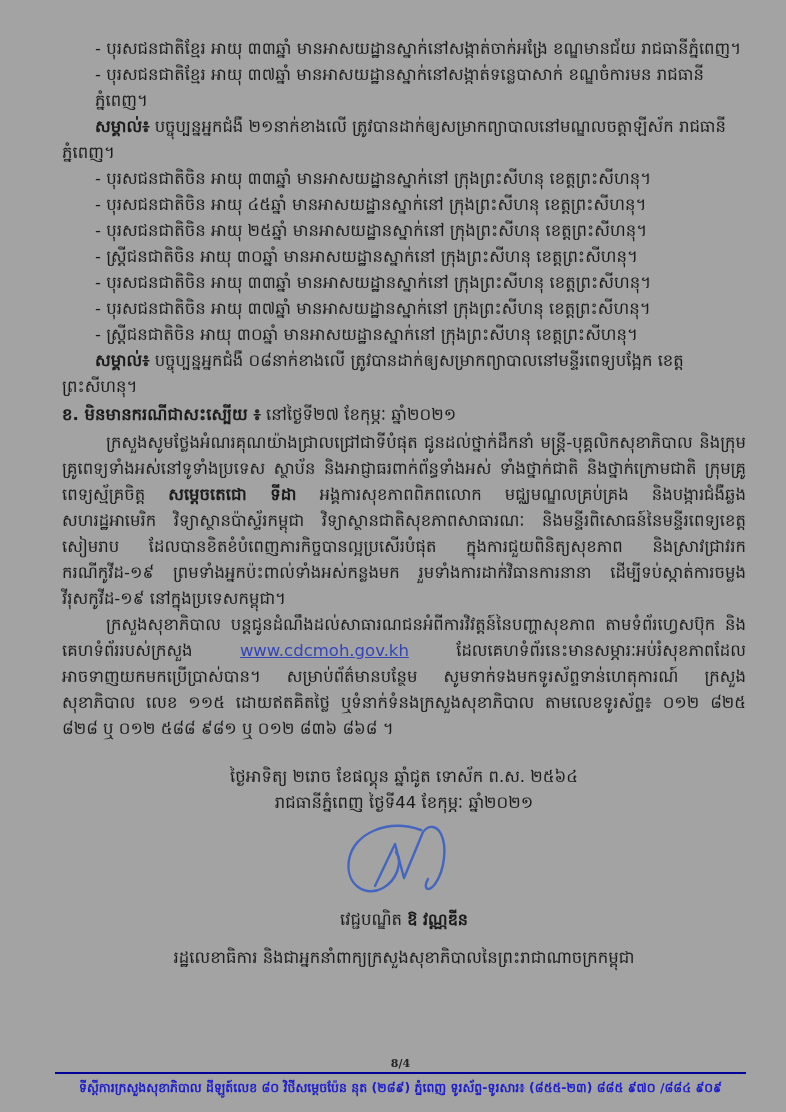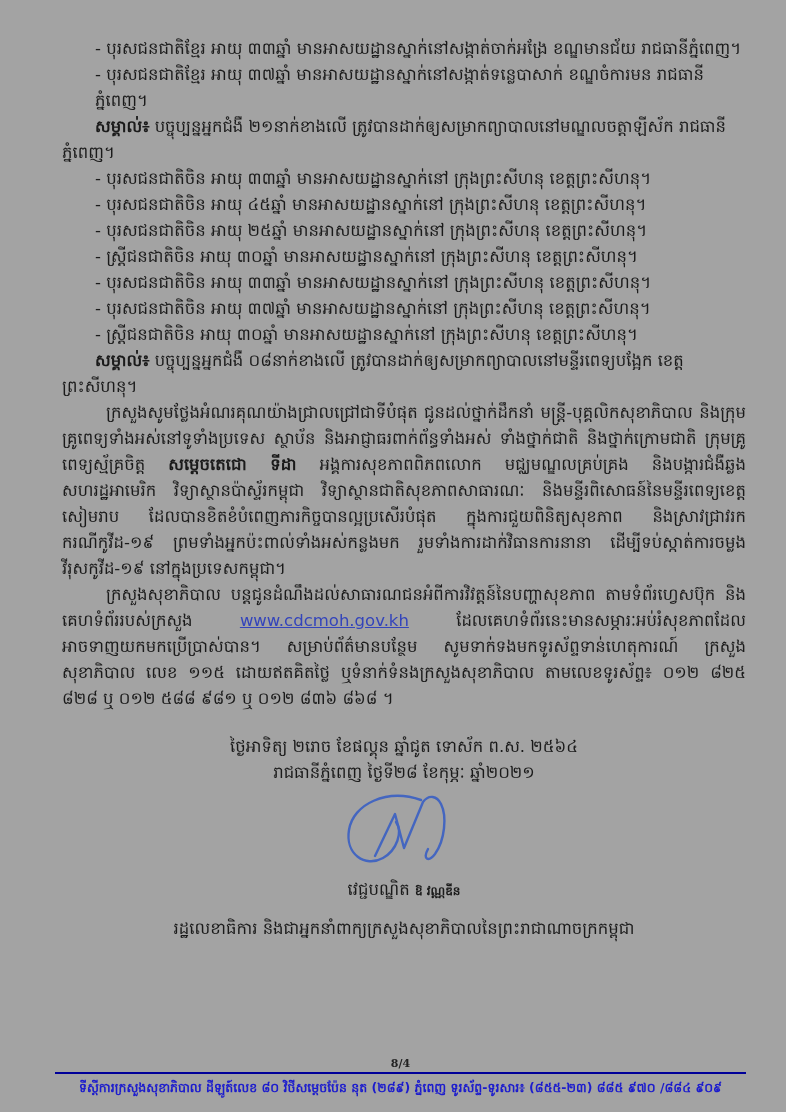--- a/index.html
+++ b/index.html
@@ -21,21 +21,21 @@
   .note .lead{font-weight:bold;}
   .section-heading{margin:2px 0;}
   .section-heading .hb{font-weight:bold;}
   .para{ text-indent:44px; margin:0; text-align:justify;}
   .para .inline-bold{font-weight:bold;}
   a.weblink{color:#3344bb;text-decoration:underline;cursor:pointer;}
   .date-block{margin-top:22px;text-align:center;}
   .sig-wrap{text-align:center;margin-top:2px;}
   .sig-svg{display:inline-block;}
   .name-line{text-align:center;margin-top:-4px;}
-  .name-line .bold-name{font-weight:bold;font-size:12px;}
+  .name-line .bold-name{font-weight:bold;font-size:16px;}
   .title-line{text-align:center;margin-top:12px;}
   .footer{
     position:absolute;left:55px;right:40px;bottom:16px;text-align:center;
   }
   .page-number{
     font-weight:bold;font-size:11px;color:#222;line-height:12px;
     font-family:"DejaVu Serif","Liberation Serif",serif;
   }
   .footer-rule{border:0;border-top:2px solid #000099;margin:2px 0 6px 0;}
   .footer-address{
@@ -64,32 +64,35 @@
       <div class="case-item">- ស្ត្រីជនជាតិចិន អាយុ ៣០ឆ្នាំ មានអាសយដ្ឋានស្នាក់នៅ ក្រុងព្រះសីហនុ ខេត្តព្រះសីហនុ។</div>
       <div class="case-item">- បុរសជនជាតិចិន អាយុ ៣៣ឆ្នាំ មានអាសយដ្ឋានស្នាក់នៅ ក្រុងព្រះសីហនុ ខេត្តព្រះសីហនុ។</div>
       <div class="case-item">- បុរសជនជាតិចិន អាយុ ៣៧ឆ្នាំ មានអាសយដ្ឋានស្នាក់នៅ ក្រុងព្រះសីហនុ ខេត្តព្រះសីហនុ។</div>
       <div class="case-item">- ស្ត្រីជនជាតិចិន អាយុ ៣០ឆ្នាំ មានអាសយដ្ឋានស្នាក់នៅ ក្រុងព្រះសីហនុ ខេត្តព្រះសីហនុ។</div>
     </div>
 
     <p class="note">
       <span class="lead">សម្គាល់៖</span><span> បច្ចុប្បន្នអ្នកជំងឺ ០៨នាក់ខាងលើ ត្រូវបានដាក់ឲ្យសម្រាកព្យាបាលនៅមន្ទីរពេទ្យបង្អែក ខេត្តព្រះសីហនុ។</span>
     </p>
 
+    <div class="section-heading">
+      <span class="hb">ខ. មិនមានករណីជាសះស្បើយ ៖</span><span> នៅថ្ងៃទី២៧ ខែកុម្ភៈ ឆ្នាំ២០២១</span>
+    </div>
 
     <p class="para">
       <span>ក្រសួងសូមថ្លែងអំណរគុណយ៉ាងជ្រាលជ្រៅជាទីបំផុត ជូនដល់ថ្នាក់ដឹកនាំ មន្ត្រី-បុគ្គលិកសុខាភិបាល និងក្រុមគ្រូពេទ្យទាំងអស់នៅទូទាំងប្រទេស ស្ថាប័ន និងអាជ្ញាធរពាក់ព័ន្ធទាំងអស់ ទាំងថ្នាក់ជាតិ និងថ្នាក់ក្រោមជាតិ ក្រុមគ្រូពេទ្យស្ម័គ្រចិត្ត </span><span class="inline-bold">សម្តេចតេជោ ទីដា</span><span> អង្គការសុខភាពពិភពលោក មជ្ឈមណ្ឌលគ្រប់គ្រង និងបង្ការជំងឺឆ្លង សហរដ្ឋអាមេរិក វិទ្យាស្ថានប៉ាស្ទ័រកម្ពុជា វិទ្យាស្ថានជាតិសុខភាពសាធារណៈ និងមន្ទីរពិសោធន៍នៃមន្ទីរពេទ្យខេត្តសៀមរាប ដែលបានខិតខំបំពេញភារកិច្ចបានល្អប្រសើរបំផុត ក្នុងការជួយពិនិត្យសុខភាព និងស្រាវជ្រាវរកករណីកូវីដ-១៩ ព្រមទាំងអ្នកប៉ះពាល់ទាំងអស់កន្លងមក រួមទាំងការដាក់វិធានការនានា ដើម្បីទប់ស្កាត់ការចម្លងវីរុសកូវីដ-១៩ នៅក្នុងប្រទេសកម្ពុជា។</span>
     </p>
 
     <p class="para">
       <span>ក្រសួងសុខាភិបាល បន្តជូនដំណឹងដល់សាធារណជនអំពីការវិវត្តន៍នៃបញ្ហាសុខភាព តាមទំព័រហ្វេសប៊ុក និងគេហទំព័ររបស់ក្រសួង </span><a class="weblink">www.cdcmoh.gov.kh</a><span> ដែលគេហទំព័រនេះមានសម្ភារៈអប់រំសុខភាពដែលអាចទាញយកមកប្រើប្រាស់បាន។ សម្រាប់ព័ត៌មានបន្ថែម សូមទាក់ទងមកទូរស័ព្ទទាន់ហេតុការណ៍ ក្រសួងសុខាភិបាល លេខ ១១៥ ដោយឥតគិតថ្លៃ ឬទំនាក់ទំនងក្រសួងសុខាភិបាល តាមលេខទូរស័ព្ទ៖ ០១២ ៨២៥ ៨២៨ ឬ ០១២ ៥៨៨ ៩៨១ ឬ ០១២ ៨៣៦ ៨៦៨ ។</span>
     </p>
 
     <div class="date-block">
       <div>ថ្ងៃអាទិត្យ ២រោច ខែផល្គុន ឆ្នាំជូត ទោស័ក ព.ស. ២៥៦៤</div>
-      <div>រាជធានីភ្នំពេញ ថ្ងៃទី២៨ ខែកុម្ភៈ ឆ្នាំ២០២១</div>
+      <div>រាជធានីភ្នំពេញ ថ្ងៃទី44 ខែកុម្ភៈ ឆ្នាំ២០២១</div>
     </div>
 
     <div class="sig-wrap">
       <svg class="sig-svg" width="210" height="85" viewBox="0 0 210 85" aria-hidden="true">
         <path d="M122,12 C88,0 54,16 50,42 C46,66 66,80 84,70 C98,62 104,44 97,34" fill="none" stroke="#4466c0" stroke-width="2.4" stroke-linecap="round" stroke-linejoin="round"></path>
         <path d="M76,68 L96,26 L105,60 L124,14 C130,6 138,8 142,16 C148,28 146,52 136,66 C130,74 123,72 129,61" fill="none" stroke="#4466c0" stroke-width="2.4" stroke-linecap="round" stroke-linejoin="round"></path>
       </svg>
     </div>
 
     <div class="name-line">

